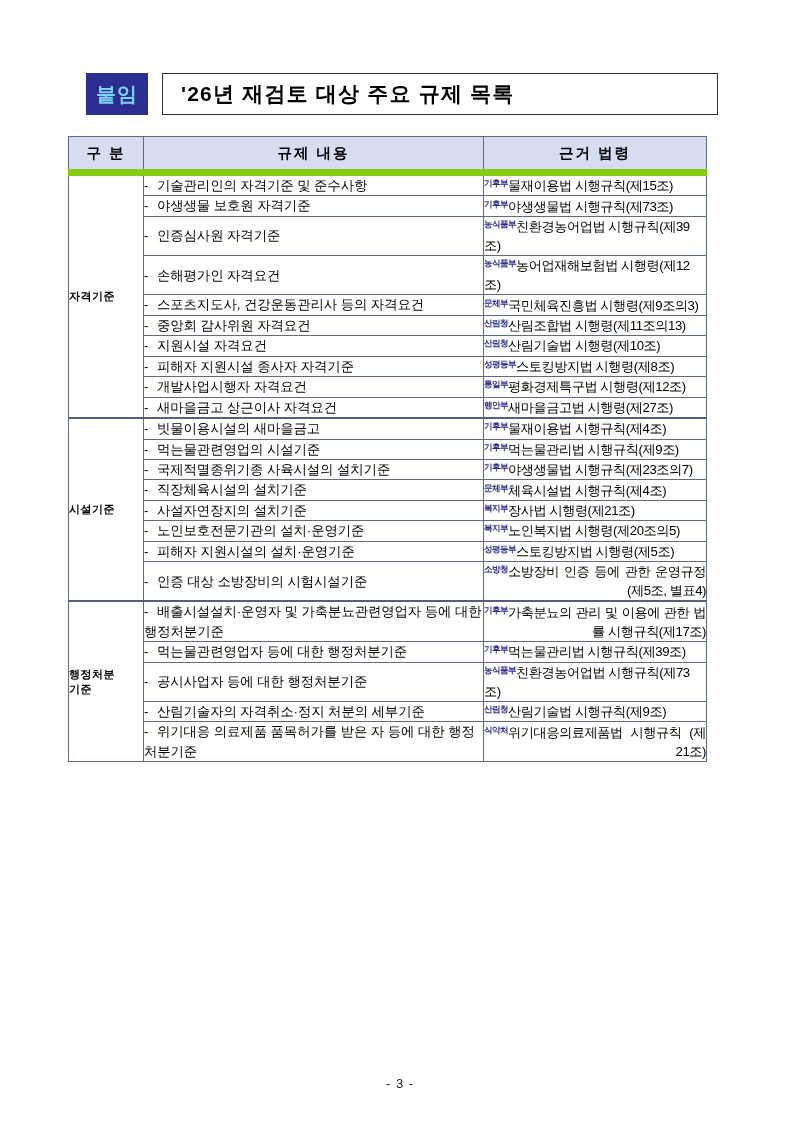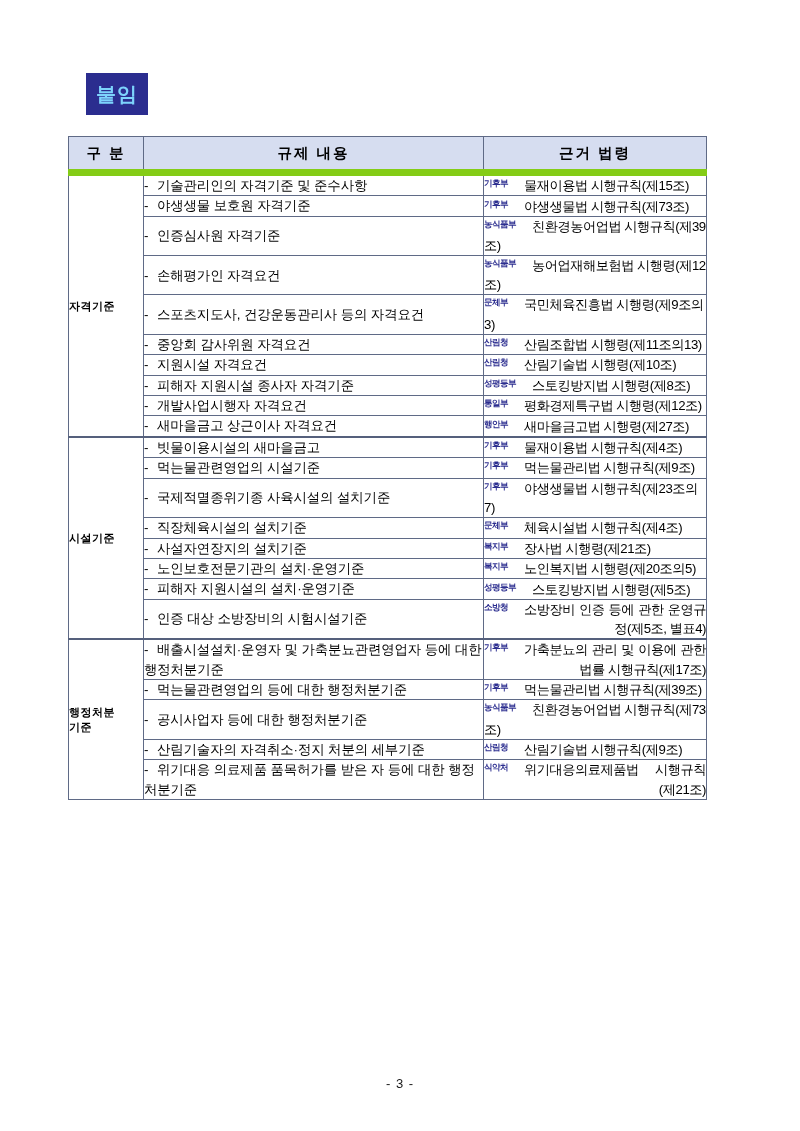--- a/index.html
+++ b/index.html
@@ -102,21 +102,21 @@
     text-align-last:right;
   }
   td.lawcell.just > .lawtext{display:inline;}
   .dash{display:inline-block;width:13px;}
   .min{
     color:#2b2d8f;
     font-weight:bold;
     font-size:8.6px;
     vertical-align:4px;
     letter-spacing:-0.6px;
-    margin-right:16px;
+    margin-right:0px;
   }
   
   tr.sec-start > td{border-top:2px solid #55607c;}
   tbody tr:first-child > td{border-top:7px solid #84cc16;}
 
   
   .pagenum{
     position:absolute;
     left:0;top:1076px;width:800px;
     text-align:center;
@@ -126,20 +126,23 @@
   }
 </style>
 </head>
 <body>
 
 <div class="page">
 
   <div class="header">
     <div class="badge">
       <span>붙임</span>
+    </div>
+    <div class="title-box">
+      <span class="title-text">'26년 재검토 대상 주요 규제 목록</span>
     </div>
   </div>
 
   <div class="tbl-wrap">
     <table class="reg">
       <colgroup>
         <col class="c-div">
           <col class="c-con">
           <col class="c-law">
       </colgroup>
@@ -224,21 +227,21 @@
           <tr>
             <td class="concell"><span class="dash">-</span><span>인증 대상 소방장비의 시험시설기준</span></td>
             <td class="lawcell just"><span class="min">소방청</span><span class="lawtext">소방장비 인증 등에 관한 운영규정(제5조, 별표4)</span></td>
           </tr>
           <tr class="sec-start">
             <td class="divcell" rowspan="5"><span>행정처분</span><br><span>기준</span></td>
             <td class="concell"><span class="dash">-</span><span>배출시설설치·운영자 및 가축분뇨관련영업자 등에 대한 행정처분기준</span></td>
             <td class="lawcell just"><span class="min">기후부</span><span class="lawtext">가축분뇨의 관리 및 이용에 관한 법률 시행규칙(제17조)</span></td>
           </tr>
           <tr>
-            <td class="concell"><span class="dash">-</span><span>먹는물관련영업의 등에 대한 행정처분기준</span></td>
+            <td class="concell"><span class="dash">-</span><span>먹는물관련영업자 등에 대한 행정처분기준</span></td>
             <td class="lawcell"><span class="min">기후부</span><span class="lawtext">먹는물관리법 시행규칙(제39조)</span></td>
           </tr>
           <tr>
             <td class="concell"><span class="dash">-</span><span>공시사업자 등에 대한 행정처분기준</span></td>
             <td class="lawcell"><span class="min">농식품부</span><span class="lawtext">친환경농어업법 시행규칙(제73조)</span></td>
           </tr>
           <tr>
             <td class="concell"><span class="dash">-</span><span>산림기술자의 자격취소·정지 처분의 세부기준</span></td>
             <td class="lawcell"><span class="min">산림청</span><span class="lawtext">산림기술법 시행규칙(제9조)</span></td>
           </tr>

